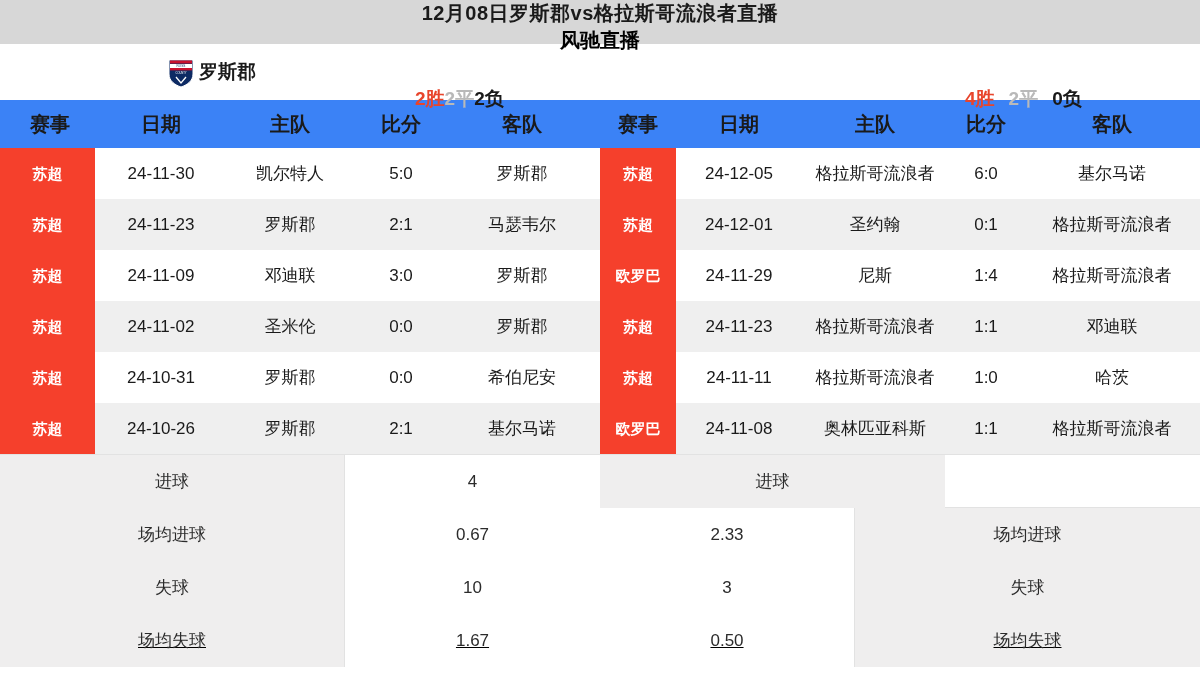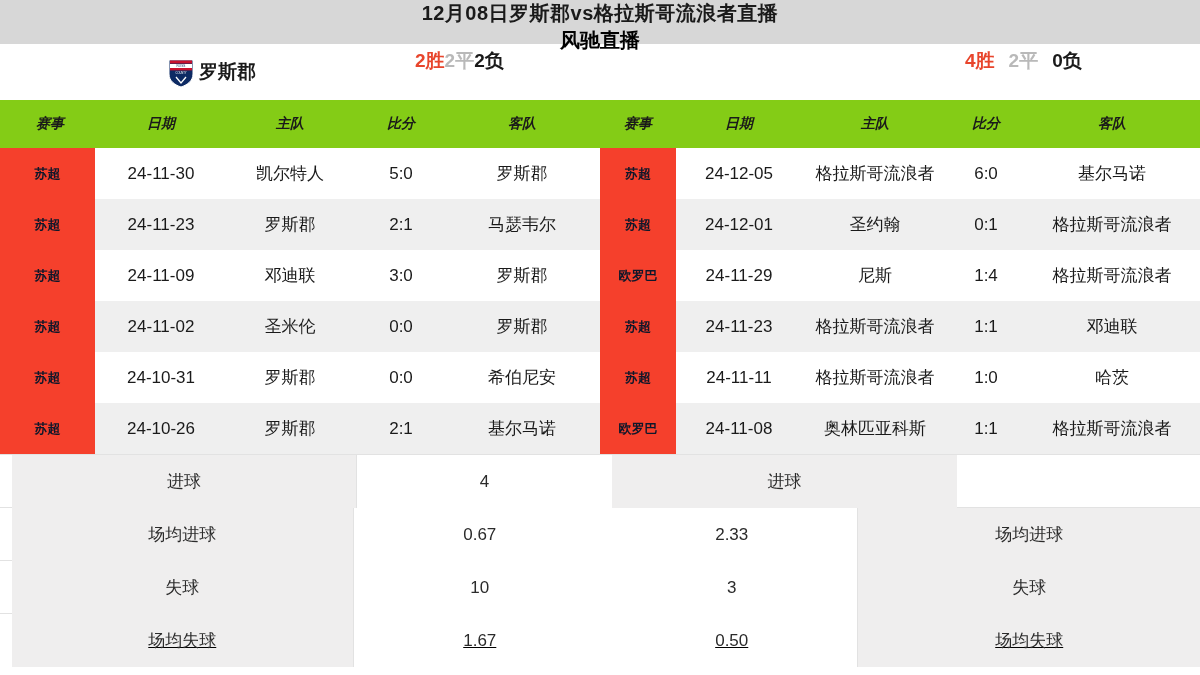--- a/index.html
+++ b/index.html
@@ -37,51 +37,51 @@
   .logo { width: 32px; height: 32px; flex: 0 0 32px; position: relative; }
 
   
   .logo.shield svg, .logo.crest svg { width: 32px; height: 32px; display:block; }
 
   .teamname {
     font-size: 19px; font-weight: bold; color: #1a1a1a;
     margin-left: 2px; white-space: nowrap;
   }
   .record {
-    position: absolute; top: 4px; height: 56px;
-    display: flex; align-items: flex-start;
+    position: absolute; top: 12px; height: 56px;
+    display: flex; align-items: flex-end;
     font-size: 19px; font-weight: bold; white-space: nowrap;
   }
   .teamhalf.left  .record { left: 415px; }
   .teamhalf.right .record { left: 490px; gap: 14px; }
   .rec-w { color: #e8452c; }
   .rec-d { color: #b9b9b9; }
   .rec-l { color: #1a1a1a; }
 
   
   .tables { display: flex; }
   .tblwrap { width: 600px; }
 
   table.matches { width: 600px; border-collapse: collapse; table-layout: fixed; }
   table.matches th {
-    height: 48px; font-size: 14px; font-weight: bold; color: #1a1a1a;
-    background: #84cc16; text-align: center; vertical-align: middle; font-style: italic;
+    height: 48px; font-size: 20px; font-weight: bold; color: #1a1a1a;
+    background: #3b82f6; text-align: center; vertical-align: middle;
   }
   table.matches td {
     height: 51px; font-size: 17px; color: #1a1a1a;
     text-align: center; vertical-align: middle; white-space: nowrap;
   }
   table.matches tr.row-odd  td { background: #ffffff; }
   table.matches tr.row-even td { background: #efefef; }
 
   td.comp { padding: 0; position: relative; }
   .badge {
     display: block; height: 51px; line-height: 51px;
-    background: #f5402c; color: #0f172a;
-    font-size: 13px; font-weight: bold; text-align: center;
+    background: #f5402c; color: #ffffff;
+    font-size: 15px; font-weight: bold; text-align: center;
   }
   
   .tblwrap.left td.comp .badge { width: 95px; margin-right: auto; }
   
   .tblwrap.right td.comp { text-align: right; }
   .tblwrap.right td.comp .badge { margin-left: auto; padding: 0 6px; min-width: 56px; }
 
   
   .tblwrap.left  col.c-comp  { width: 100px; }
   .tblwrap.left  col.c-date  { width: 122px; }
@@ -91,21 +91,21 @@
 
   
   .tblwrap.right col.c-comp  { width: 76px; }
   .tblwrap.right col.c-date  { width: 126px; }
   .tblwrap.right col.c-home  { width: 146px; }
   .tblwrap.right col.c-score { width: 76px; }
   .tblwrap.right col.c-away  { width: 176px; }
 
   
   .stats { width: 1200px; border-top: 1px solid #e2e2e2; }
-  .statrow { display: flex; height: 53px; border-bottom: 1px solid #e2e2e2; padding-left: 12px; }
+  .statrow { display: flex; height: 53px; border-bottom: 1px solid #e2e2e2; }
   .statrow:last-child { border-bottom: none; text-decoration: underline; }
   .cell {
     display: flex; align-items: center; justify-content: center;
     font-size: 17px; color: #2b2b2b; height: 53px;
   }
   .cell.label { width: 345px; background: #efeeee; border-right: 1px solid #e2e2e2; }
   .cell.value { width: 255px; background: #ffffff; }
   .cell.value.r { width: 255px; border-right: 1px solid #e2e2e2; }
   .cell.label.r { width: 345px; background: #efeeee; border-right: none; }
 </style>

